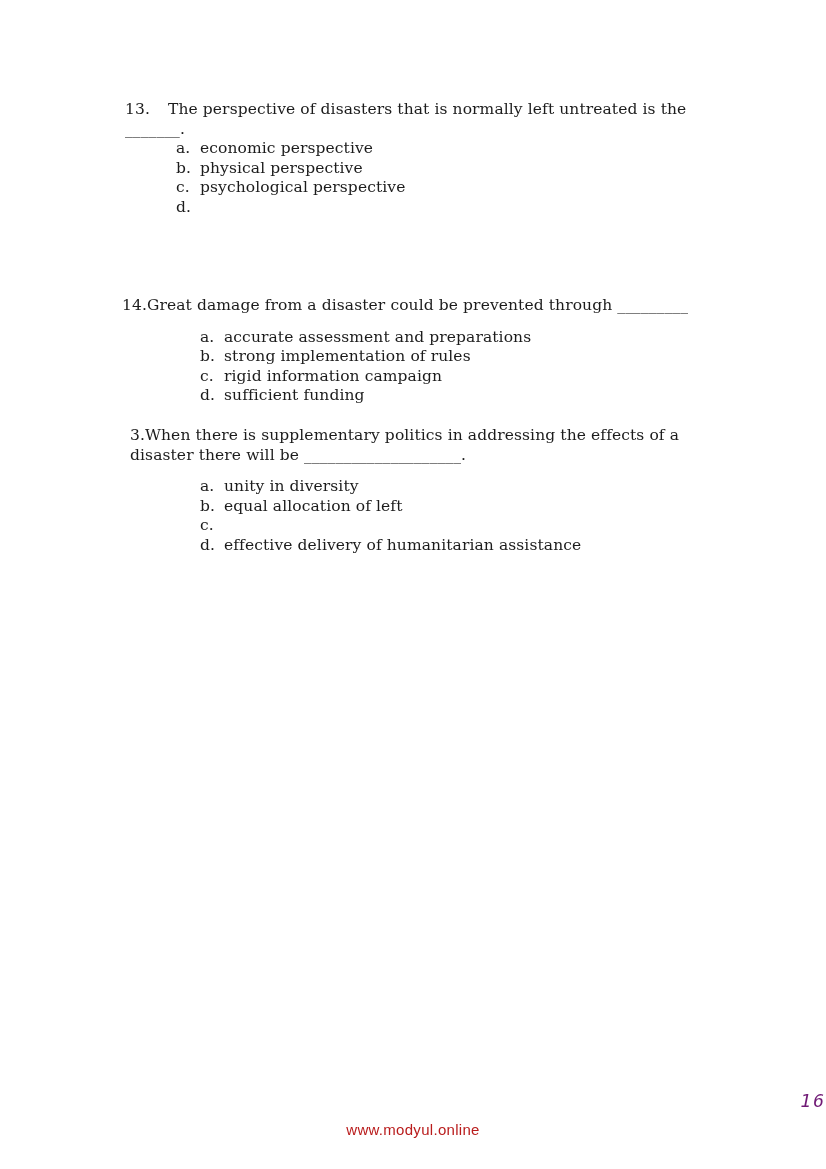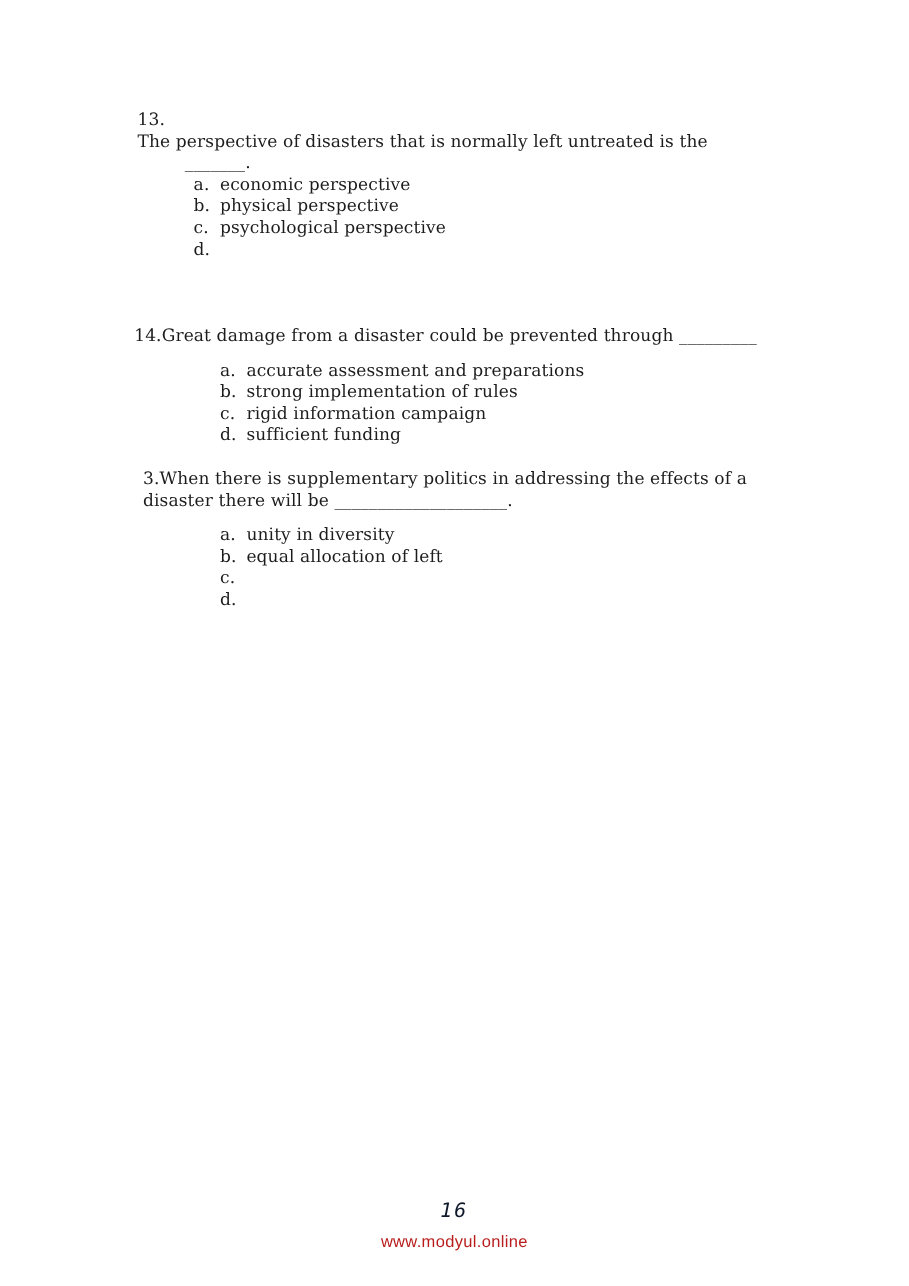--- a/index.html
+++ b/index.html
@@ -18,56 +18,54 @@
     letter-spacing: 0.1px;
     overflow: hidden;
   }
   .question {
     position: absolute;
     line-height: 19.6px;
   }
   .stem-row {
     display: flex;
     align-items: baseline;
-    flex-direction: column;
   }
   .q-number {
     flex: 0 0 auto;
   }
   .q13 .q-number {
     width: 43px;
   }
   .q13 .stem-line2 {
-    margin-left: 43px;
   }
   .options {
     margin-top: 0;
   }
   .option-row {
     display: flex;
     align-items: baseline;
   }
   .option-letter {
     flex: 0 0 24px;
   }
   .q13 .options { margin-left: 51px; }
   .q14 .options { margin-left: 78px; margin-top: 12px; }
   .q15 .options { margin-left: 70px; margin-top: 12px; }
   .inline-number { white-space: pre; text-align: right; }
   .page-number {
     position: absolute;
     top: 1090px;
     left: 0;
     width: 100%;
-    text-align: center;
+    text-align: right;
     font-family: "DejaVu Sans Mono", monospace;
     font-style: italic;
     font-size: 18px;
     letter-spacing: 2px;
-    color: #0f172a;
+    color: #701a75;
   }
   .watermark {
     position: absolute;
     top: 1121px;
     left: 0;
     width: 100%;
     text-align: center;
     font-family: "Liberation Sans", sans-serif;
     font-size: 15px;
     color: #b91c1c;
@@ -140,20 +138,21 @@
       </div>
       <div class="option-row">
         <span class="option-letter">b.</span>
         <span class="option-text">equal allocation of left</span>
       </div>
       <div class="option-row">
         <span class="option-letter">c.</span>
       </div>
       <div class="option-row">
         <span class="option-letter">d.</span>
+        <span class="option-text">effective delivery of humanitarian assistance</span>
       </div>
     </div>
   </div>
 
   <div class="page-number">16</div>
   <div class="watermark">www.modyul.online</div>
 
 </div>
 
 </body></html>

